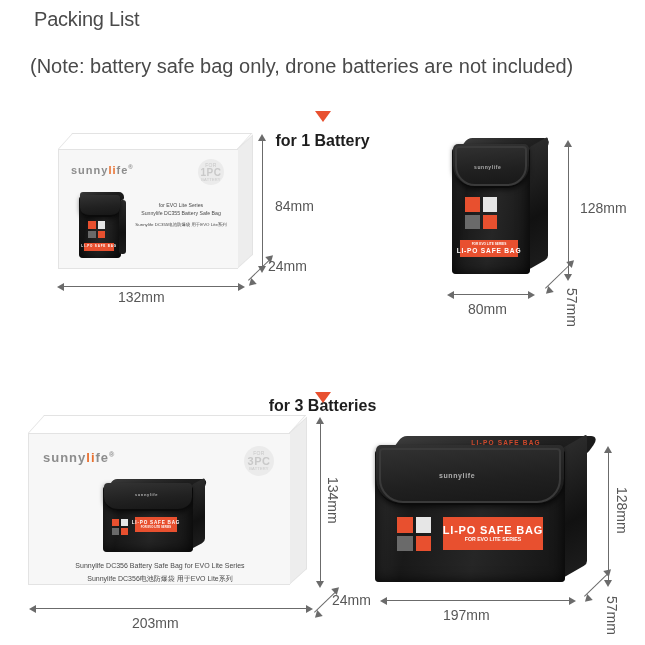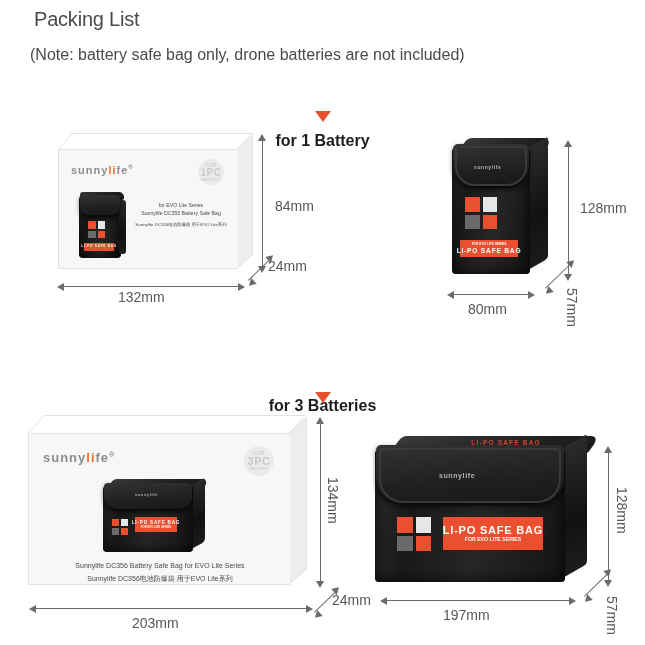--- a/index.html
+++ b/index.html
@@ -11,22 +11,22 @@
   }
   .page { position: relative; width: 645px; height: 645px; }
 
   
   .page-title {
     position: absolute; left: 34px; top: 8px;
     font-size: 20px; font-weight: 400; color: #4a4a4a;
     letter-spacing: -0.2px;
   }
   .page-note {
-    position: absolute; left: 30px; top: 46px;
-    font-size: 16px; font-weight: 400; color: #4a4a4a;
+    position: absolute; left: 30px; top: 55px;
+    font-size: 20px; font-weight: 400; color: #4a4a4a;
   }
 
   
   .section-head {
     position: absolute; width: 100%; text-align: center;
     font-size: 16px; font-weight: bold; color: #1d1d1d; margin-top: 45px;
   }
   .sec1-head { top: 87px; left: 0; }
   .sec2-head { top: 352px; left: 0; }
   .caret {

